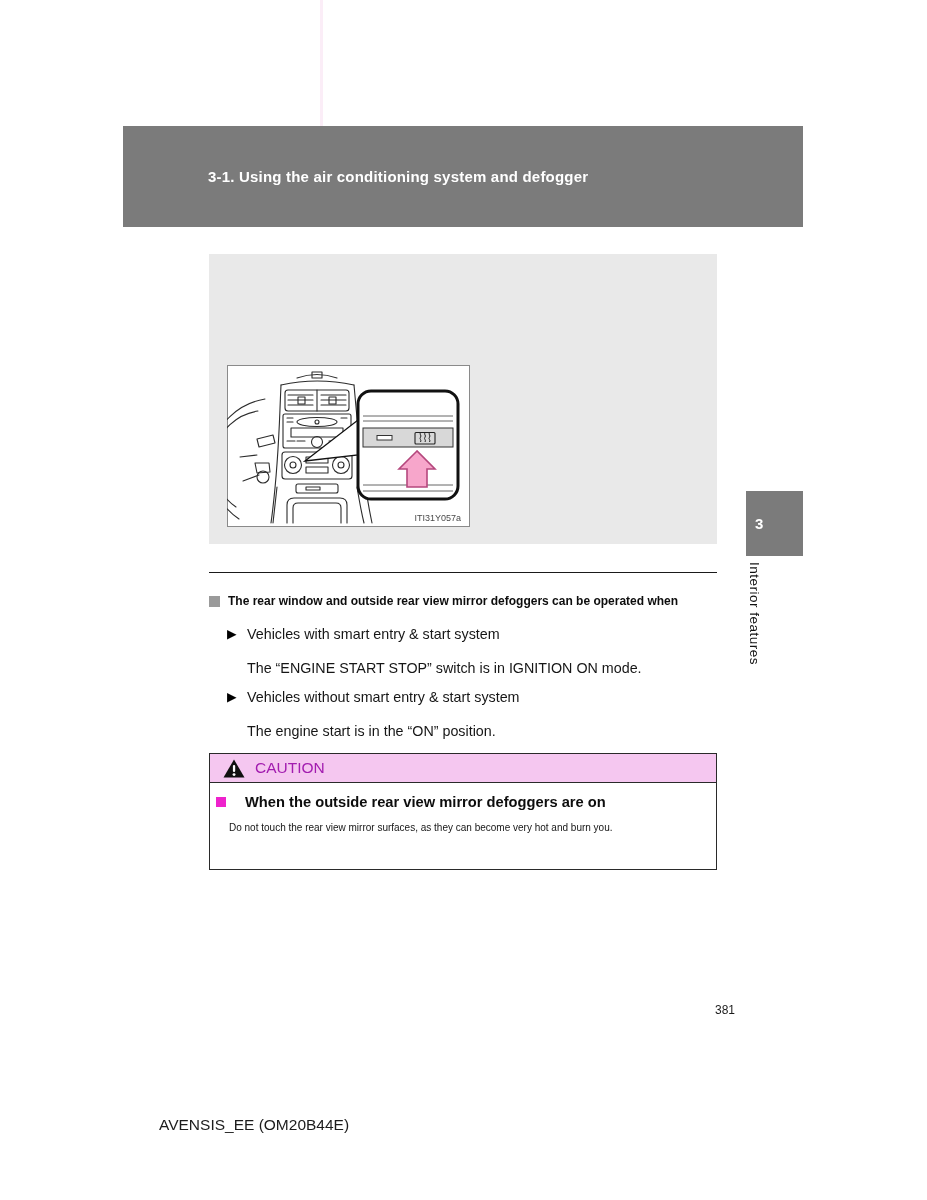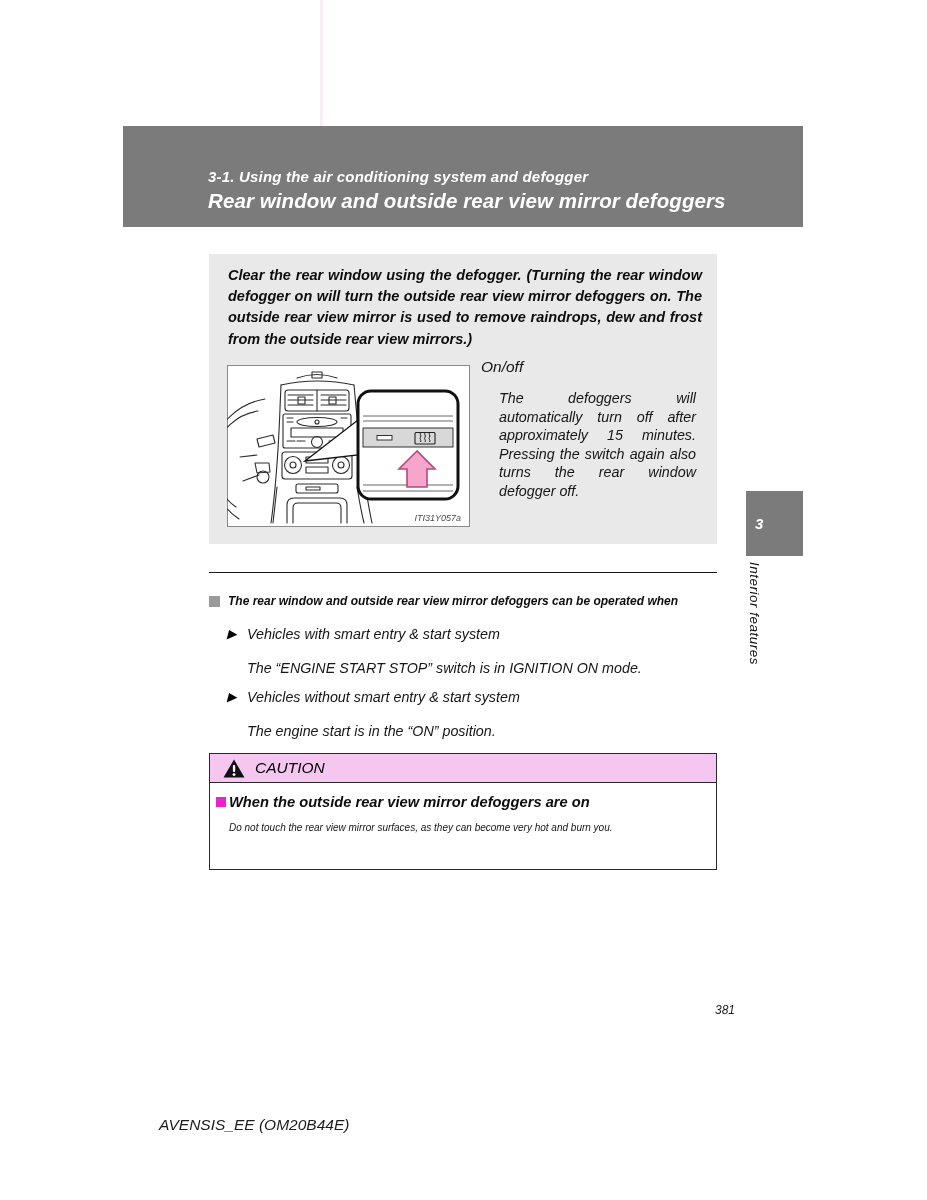--- a/index.html
+++ b/index.html
@@ -1,19 +1,19 @@
 <!DOCTYPE html>
 <html><head>
 <meta charset="utf-8">
 <style>
   * { margin:0; padding:0; box-sizing:border-box; }
   html,body { background:#ffffff; }
   #canvas {
     position:relative; width:927px; height:1200px; background:#ffffff;
-    font-family:"Liberation Sans", sans-serif; color:#111; overflow:hidden;font-style:italic;
+    font-family:"Liberation Sans", sans-serif; color:#111; overflow:hidden;
   }
 
   
   .scan-line { position:absolute; left:320px; top:0; width:3px; height:128px;
     background:#f9e3f2; opacity:.65; }
 
   
   .band { position:absolute; left:123px; top:126px; width:680px; height:101px;
     background:#7b7b7b; color:#fff; padding:42px 10px 0 85px; }
   .band-section { font-size:15px; font-weight:bold; letter-spacing:.2px; }
@@ -53,45 +53,43 @@
   .op-item { position:relative; padding-left:38px; margin-top:13px; font-size:14.3px; color:#161616; }
   .tri-bullet { position:absolute; left:18px; top:0; font-size:12.5px; color:#000; }
   .op-detail { padding-left:38px; margin-top:18px; font-size:14.3px; color:#161616; }
 
   
   .caution { position:absolute; left:209px; top:753px; width:508px; height:117px;
     background:#fff; border:1.2px solid #2a2a2a; }
   .caution-header { height:29px; background:#f5c7f0; border-bottom:1px solid #2a2a2a;
     display:flex; align-items:center; padding-left:13px; }
   .caution-header svg { display:block; }
-  .caution-label { margin-left:10px; font-size:15.5px; color:#000000; }
+  .caution-label { margin-left:10px; font-size:15.5px; color:#a21caf; }
   .caution-body { padding:11px 14px 0 6px; }
-  .caution-heading { position:relative; padding-left:13px; font-size:14.7px; font-weight:bold; color:#0d0d0d; }
+  .caution-heading { position:relative; padding-left:29px; font-size:14.7px; font-weight:bold; color:#0d0d0d; }
   .mg-bullet { position:absolute; left:0; top:3px; width:10px; height:10px; background:#ee22cc; }
   .caution-text { margin:8px 0 0 13px; width:487px; font-size:10px; line-height:19.5px; color:#161616; }
 
   
   .page-number { position:absolute; left:615px; top:1003px; width:120px; text-align:right;
     font-size:12px; color:#1c1c1c; }
   .footer-code { position:absolute; left:159px; top:1116px; font-size:15.5px; color:#1c1c1c; }
 </style>
 </head>
 <body>
 
 <div id="canvas">
 
   <div class="scan-line"></div>
 
   <div class="band">
     <div class="band-section">3-1. Using the air conditioning system and defogger</div>
-    <div class="band-title">Rear window and outside rear view mirror defoggers</div>
   </div>
 
   <div class="intro">
-    <div class="intro-text">Clear the rear window using the defogger. (Turning the rear window defogger on will turn the outside rear view mirror defoggers on. The outside rear view mirror is used to remove raindrops, dew and frost from the outside rear view mirrors.)</div>
 
     <div class="figure">
       <svg width="243" height="162" viewBox="0 0 243 162">
         <rect x="0.5" y="0.5" width="242" height="161" fill="#ffffff" stroke="#8a8a8a" stroke-width="1"></rect>
 
         <g stroke="#2c2c2c" stroke-width="1.1" fill="none" stroke-linecap="round" stroke-linejoin="round">
 
           <path d="M 38,34 A 66,66 0 0 0 12,154"></path>
           <path d="M 31,46 A 53,53 0 0 0 9,142"></path>
           <path d="M 13,92 L 30,90"></path>
@@ -154,24 +152,20 @@
             <path d="M 193.5,77 c 1.6,-1.6 -1.6,-3.2 0,-4.8 c 1.6,-1.6 -1.6,-3.2 0,-4.2" fill="none" stroke="#222" stroke-width="1"></path>
             <path d="M 198,77 c 1.6,-1.6 -1.6,-3.2 0,-4.8 c 1.6,-1.6 -1.6,-3.2 0,-4.2" fill="none" stroke="#222" stroke-width="1"></path>
             <path d="M 202.5,77 c 1.6,-1.6 -1.6,-3.2 0,-4.8 c 1.6,-1.6 -1.6,-3.2 0,-4.2" fill="none" stroke="#222" stroke-width="1"></path>
           </g>
           <polygon points="190,86 172,104 180,104 180,122 200,122 200,104 208,104" fill="#f7a6cb" stroke="#b5477d" stroke-width="1.6"></polygon>
         </g>
         <text x="234" y="156" text-anchor="end" font-size="9" fill="#4a4a4a" font-family="Liberation Sans, sans-serif">ITI31Y057a</text>
       </svg>
     </div>
 
-    <div class="onoff">
-      <div class="onoff-heading">On/off</div>
-      <div class="onoff-body">The defoggers will automatically turn off after approximately 15 minutes. Pressing the switch again also turns the rear window defogger off.</div>
-    </div>
   </div>
 
   <div class="tab3">
     <span>3</span>
   </div>
   <div class="chapter-vertical">Interior features</div>
 
   <div class="rule"></div>
 
   <div class="opsec">

